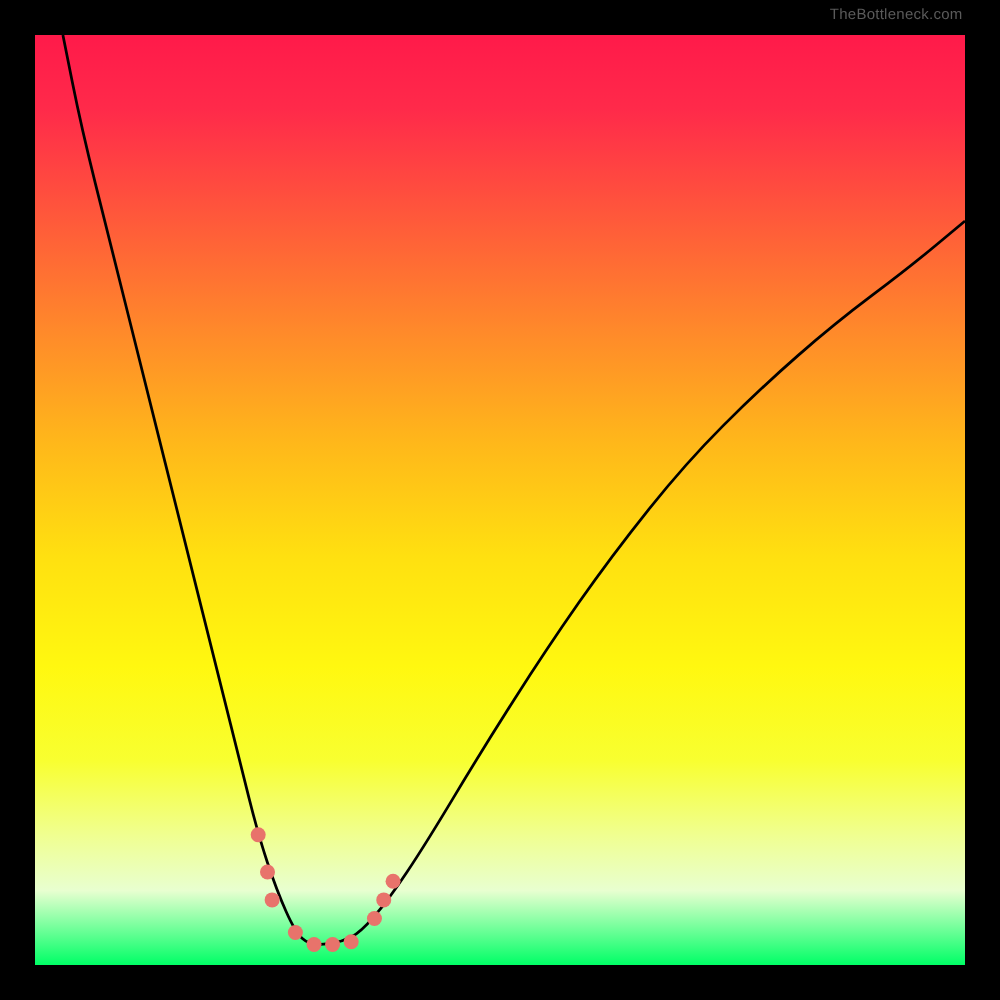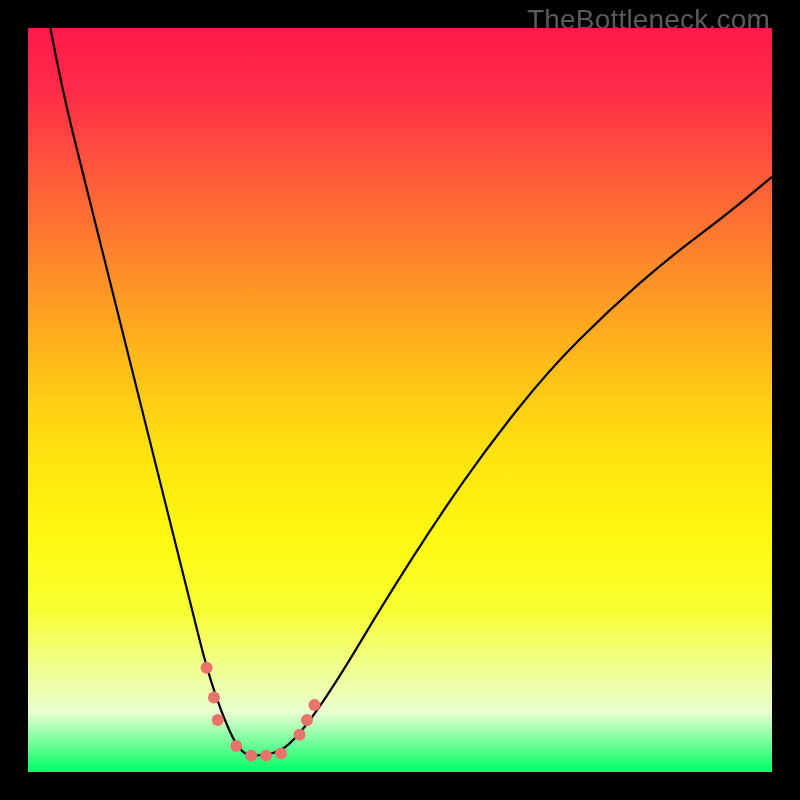--- a/index.html
+++ b/index.html
@@ -32,21 +32,21 @@
       #f0ff90 86%,
       #e8ffd0 92%,
       #00ff66 100%
     );
   }
   .watermark {
     position: absolute;
     top: 4px;
     right: 30px;
     font-family: Arial, sans-serif;
-    font-size: 28px;
+    font-size: 12px;
     color: #5a5a5a;
     font-weight: 500;
     letter-spacing: 0.2px;
   }
   svg.curve {
     position: absolute;
     inset: 0;
     width: 100%;
     height: 100%;
     overflow: visible;

